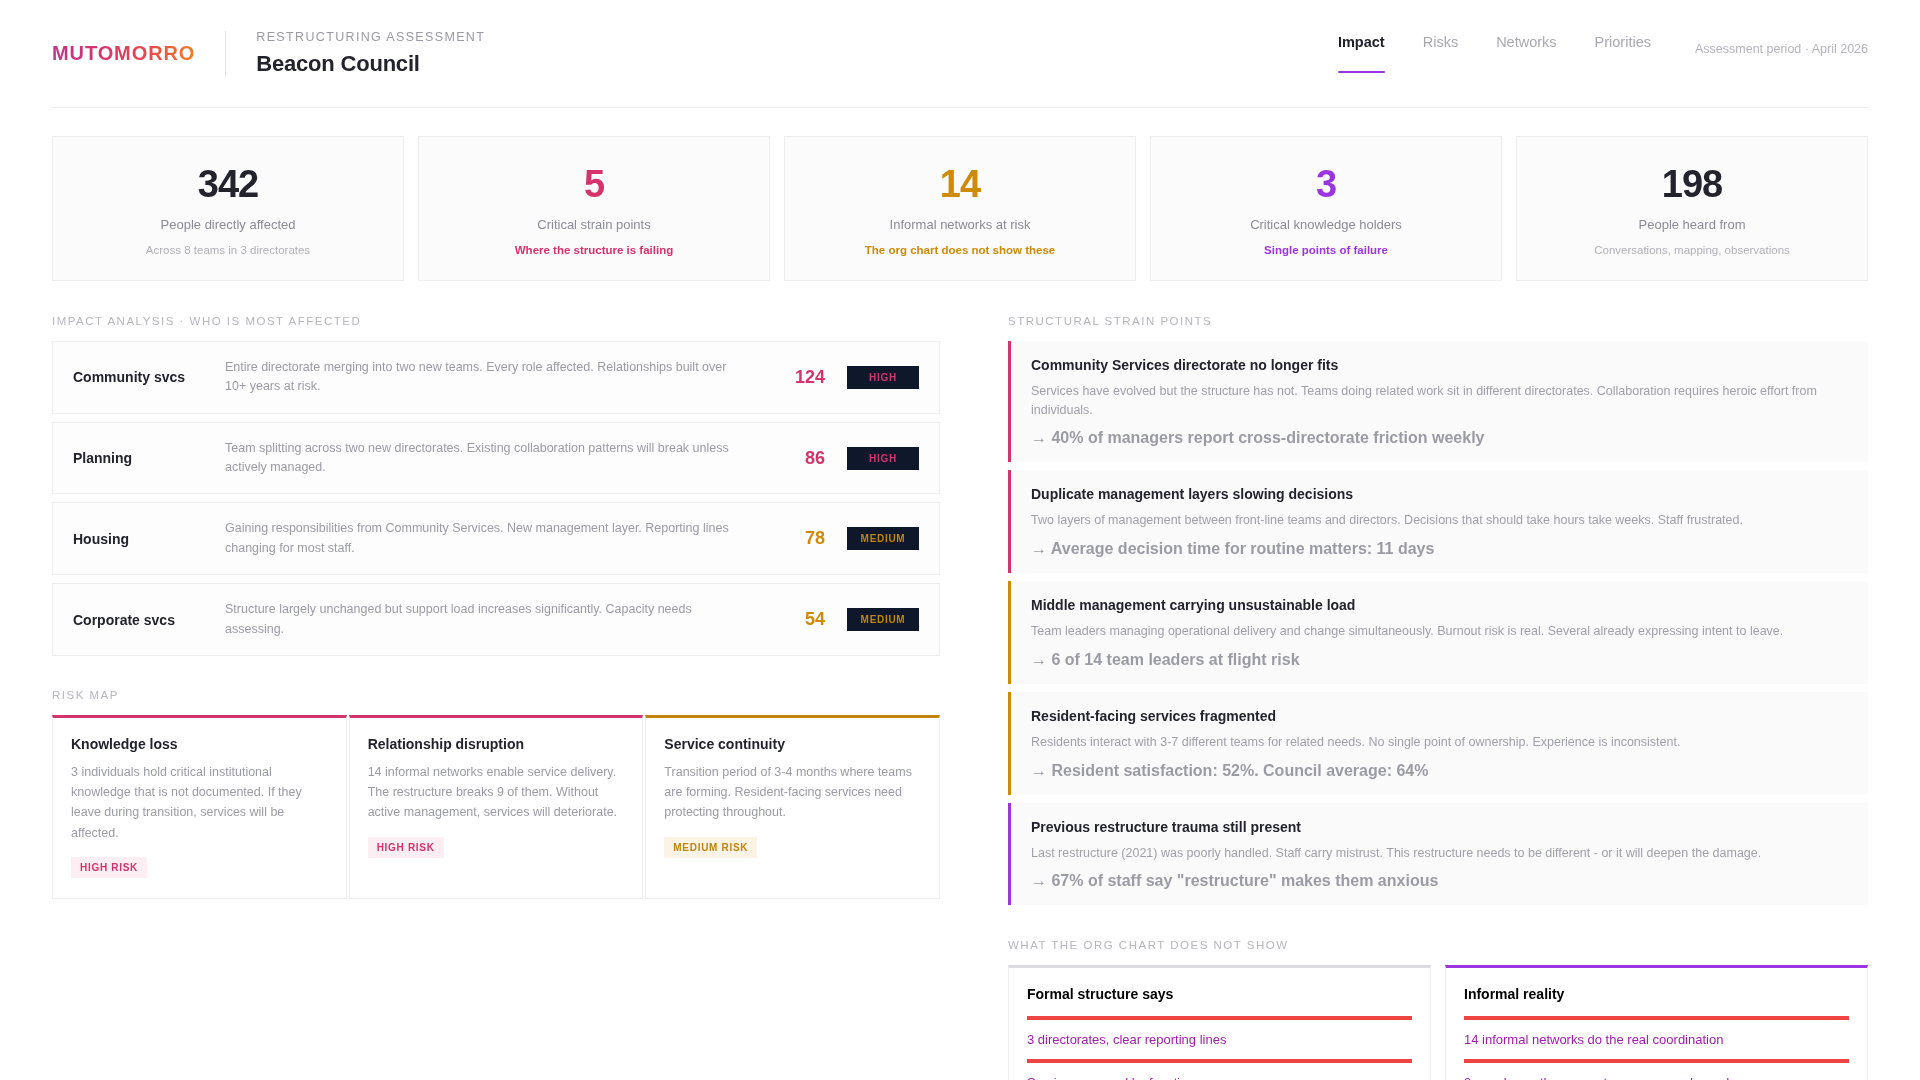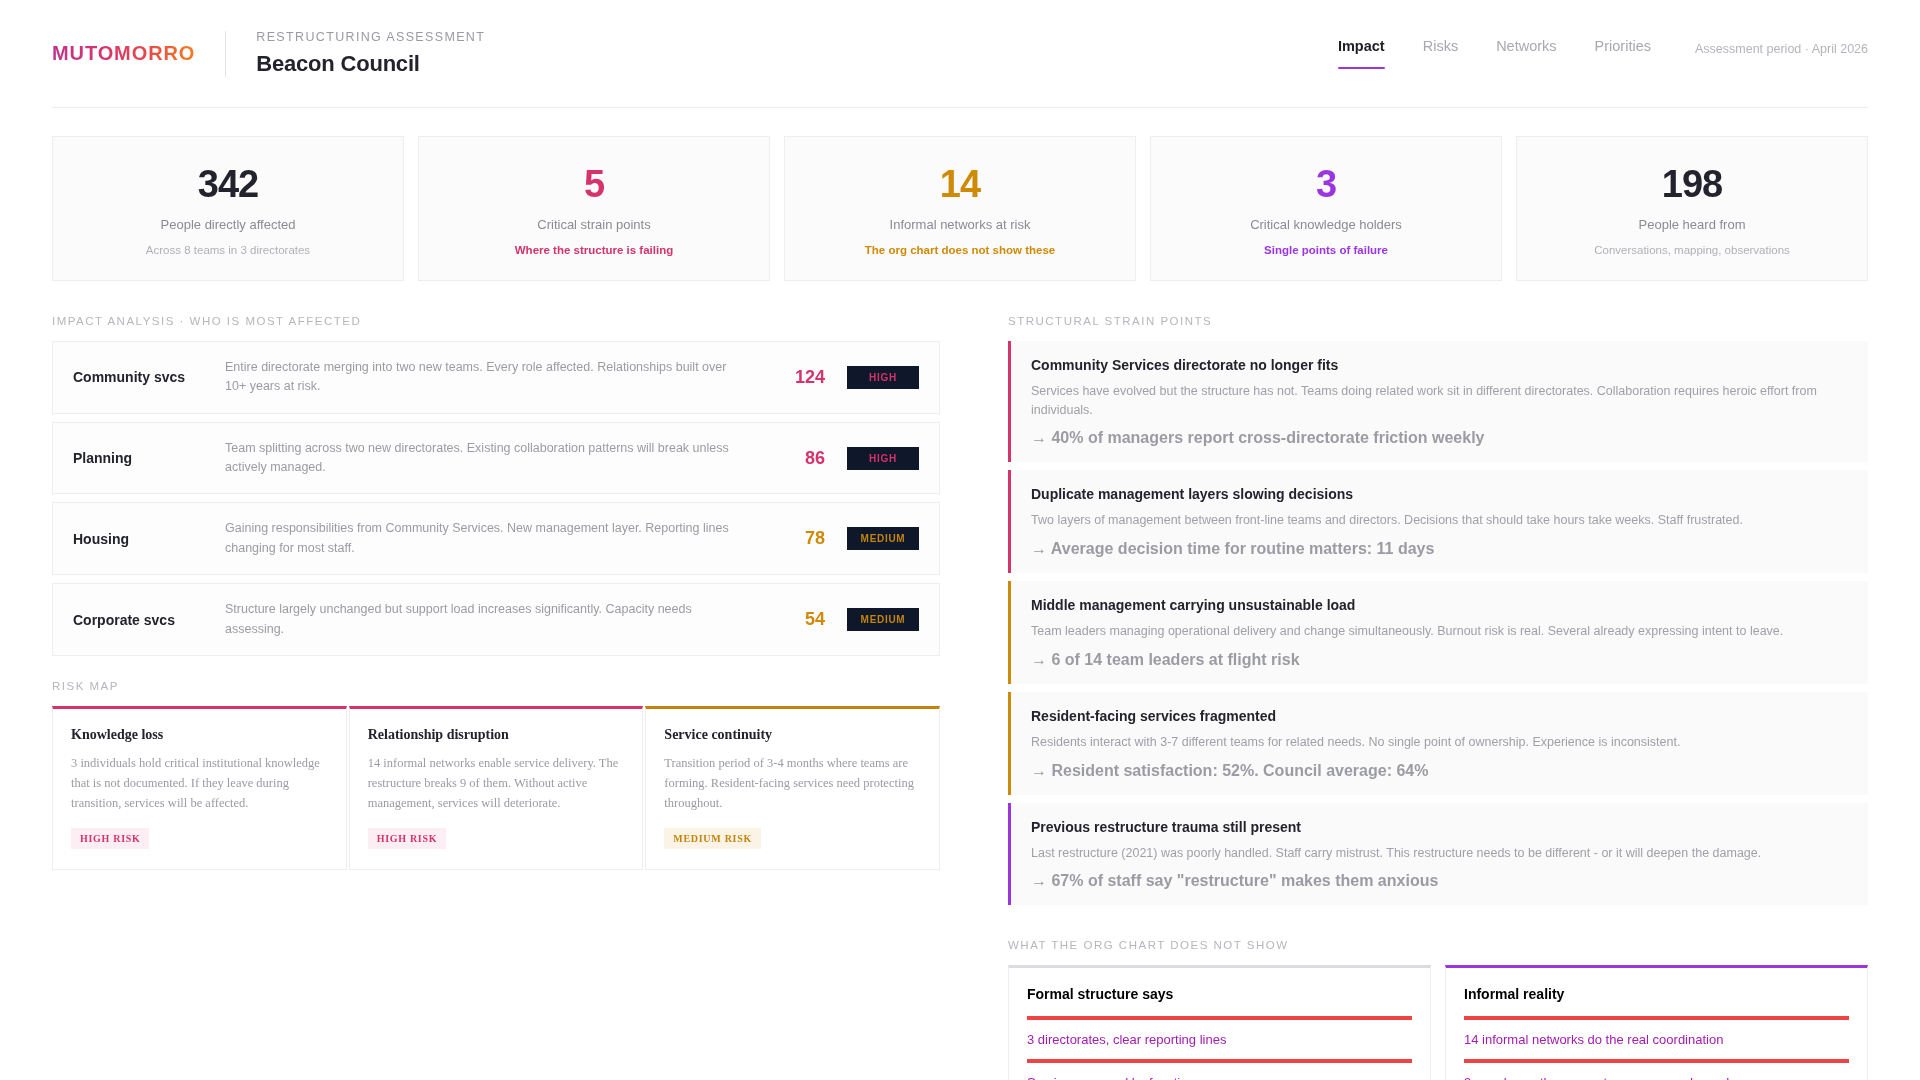--- a/index.html
+++ b/index.html
@@ -30,21 +30,21 @@
   .title-block { padding-left: 30px; }
   .eyebrow {
     font-size: 12.5px; letter-spacing: 1.35px; color: #9a9aa3;
     text-transform: uppercase; margin-bottom: 7px;
   }
   .page-title { font-size: 22px; font-weight: bold; color: #23232d; letter-spacing: -0.2px; }
 
   .nav { margin-left: auto; display: flex; align-items: center; gap: 38px; }
   .nav-item {
     font-size: 14.5px; color: #a8a8b0; cursor: pointer;
-    padding-bottom: 15px; position: relative;
+    padding-bottom: 23px; position: relative;
   }
   .nav-item.active { color: #1f1f28; font-weight: bold; }
   .nav-item.active::after {
     content: ""; position: absolute; left: 0; right: 0; bottom: 0;
     height: 2.5px; background: #9b35e0; border-radius: 2px;
   }
   .nav-meta { font-size: 12.5px; color: #b4b4bc; padding-bottom: 9px; margin-left: 6px; }
 
   
   .metrics { display: flex; gap: 14px; margin-top: 28px; }
@@ -76,22 +76,22 @@
   .impact-desc { flex: 1; font-size: 12.5px; color: #9b9ba4; line-height: 1.55; padding-right: 24px; }
   .impact-count { width: 62px; flex: none; text-align: right; font-size: 18px; font-weight: bold; }
   .impact-badge {
     width: 72px; flex: none; margin-left: 22px; text-align: center;
     font-size: 10px; font-weight: bold; letter-spacing: 0.7px; padding: 6px 0;
   }
   .badge-high { background: #0f172a; color: #d5336b; }
   .badge-medium { background: #0f172a; color: #c2840b; }
 
   
-  .risk-map { margin-top: 24px; }
-  .risk-cards { display: flex; gap: 2px; font-family: Liberation Serif, serif; }
+  .risk-map { margin-top: 33px; }
+  .risk-cards { display: flex; gap: 2px; }
   .risk-card {
     flex: 1; background: #ffffff; border: 1px solid #eeeef0;
     border-top-width: 3px; border-top-style: solid;
     padding: 18px 18px 20px;
   }
   .risk-title { font-size: 14px; font-weight: bold; color: #23232d; margin-bottom: 10px; }
   .risk-desc { font-size: 12.5px; color: #9b9ba4; line-height: 1.62; margin-bottom: 14px; }
   .risk-badge {
     display: inline-block; font-size: 10px; font-weight: bold;
     letter-spacing: 0.7px; padding: 5px 9px;

